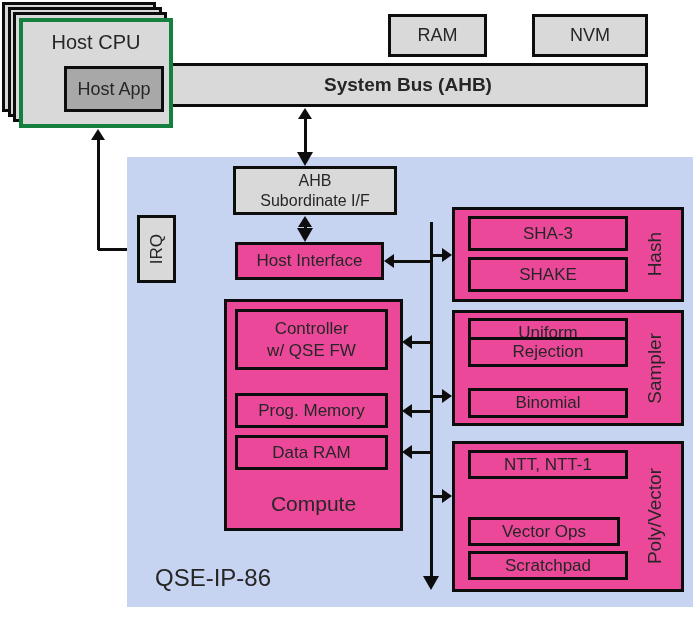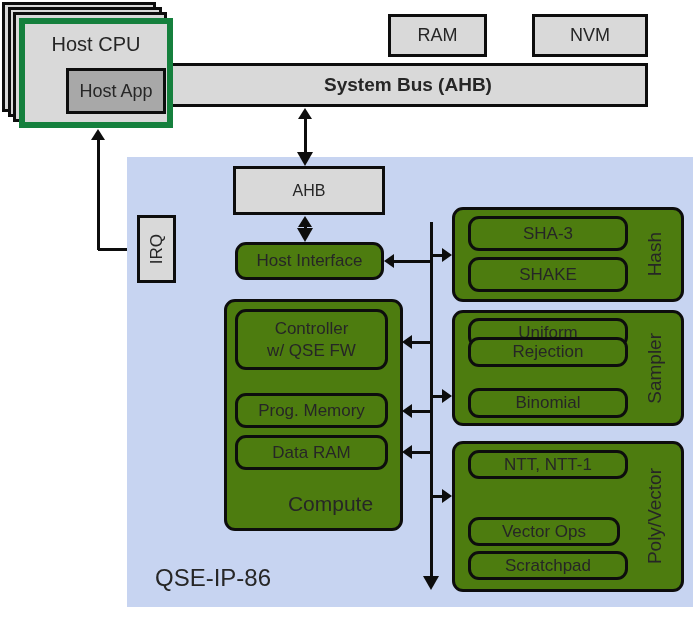--- a/index.html
+++ b/index.html
@@ -3,21 +3,21 @@
 <meta charset="utf-8">
 <style>
   html,body{margin:0;padding:0;background:#ffffff;}
   .canvas{
     position:relative;width:700px;height:618px;background:#ffffff;overflow:hidden;
     font-family:"Liberation Sans",sans-serif;color:#262626;
   }
   .abs{position:absolute;box-sizing:border-box;}
   .box{border:3px solid #0d0d0d;display:flex;align-items:center;justify-content:center;text-align:center;}
   .gray{background:#d9d9d9;}
-  .white{background:#4d7c0f;border-radius:11px;}
+  .white{background:#ec4899;}
   .darkgray{background:#a8a8a8;}
   .blue{background:#c7d4f1;}
   .hline,.vline{background:#0d0d0d;}
   .ah{width:0;height:0;}
   .ah-left{border-top:7px solid transparent;border-bottom:7px solid transparent;border-right:10px solid #0d0d0d;}
   .ah-right{border-top:7px solid transparent;border-bottom:7px solid transparent;border-left:10px solid #0d0d0d;}
   .ah-up{border-left:7px solid transparent;border-right:7px solid transparent;border-bottom:11px solid #0d0d0d;}
   .ah-down{border-left:8px solid transparent;border-right:8px solid transparent;border-top:14px solid #0d0d0d;}
   .vtext{writing-mode:vertical-rl;transform:rotate(180deg);white-space:nowrap;}
   .grouplabel{position:absolute;right:6px;top:0;bottom:0;width:40px;display:flex;align-items:center;justify-content:center;font-size:19px;}
@@ -36,21 +36,21 @@
   <div class="abs box gray" style="left:388px;top:14px;width:99px;height:43px;font-size:18px;">
     <span>RAM</span>
   </div>
   <div class="abs box gray" style="left:532px;top:14px;width:116px;height:43px;font-size:18px;">
     <span>NVM</span>
   </div>
 
   <div class="abs gray" style="left:2px;top:2px;width:154px;height:110px;border:3px solid #0d0d0d;"></div>
   <div class="abs gray" style="left:8px;top:7px;width:154px;height:110px;border:3px solid #0d0d0d;"></div>
   <div class="abs gray" style="left:13px;top:12px;width:154px;height:110px;border:3px solid #0d0d0d;"></div>
-  <div class="abs gray" style="left:19px;top:18px;width:154px;height:110px;border:6px solid #15803d;">
+  <div class="abs gray" style="left:19px;top:18px;width:154px;height:110px;border:4px solid #15803d;">
     <div class="abs" style="left:0;top:9px;width:100%;text-align:center;font-size:20px;">
       <span>Host CPU</span>
     </div>
     <div class="abs box darkgray" style="left:41px;top:44px;width:100px;height:46px;font-size:18px;">
       <span>Host App</span>
     </div>
   </div>
 
   <div class="abs ah ah-up" style="left:91px;top:129px;"></div>
   <div class="abs vline" style="left:97px;top:139px;width:3px;height:111px;"></div>
@@ -62,34 +62,35 @@
   </div>
 
   <div class="abs box gray" style="left:137px;top:215px;width:39px;height:68px;font-size:17px;">
     <span class="vtext">IRQ</span>
   </div>
 
   <div class="abs ah ah-up" style="left:298px;top:108px;"></div>
   <div class="abs vline" style="left:304px;top:117px;width:3px;height:40px;"></div>
   <div class="abs ah ah-down" style="left:297px;top:152px;"></div>
 
-  <div class="abs box gray" style="left:233px;top:166px;width:152px;height:49px;font-size:16px;line-height:20px;flex-direction:column;">
+  <div class="abs box gray" style="left:233px;top:166px;width:164px;height:49px;font-size:16px;line-height:20px;flex-direction:column;">
     <span>AHB</span>
+    <span>Subordinate I/F</span>
   </div>
 
   <div class="abs ah ah-up" style="left:298px;top:216px;"></div>
   <div class="abs vline" style="left:304px;top:224px;width:3px;height:10px;"></div>
   <div class="abs ah ah-down" style="left:297px;top:228px;"></div>
 
   <div class="abs box white" style="left:235px;top:242px;width:149px;height:38px;font-size:17px;">
     <span>Host Interface</span>
   </div>
 
   <div class="abs box white" style="left:224px;top:299px;width:179px;height:232px;align-items:flex-start;">
-    <div class="abs" style="left:0;bottom:12px;width:100%;text-align:center;font-size:21px;margin-left:17px;">
+    <div class="abs" style="left:0;bottom:12px;width:100%;text-align:center;font-size:21px;">
       <span>Compute</span>
     </div>
   </div>
   <div class="abs box white twoline" style="left:235px;top:309px;width:153px;height:61px;flex-direction:column;">
     <span>Controller</span>
     <span>w/ QSE FW</span>
   </div>
   <div class="abs box white itembox" style="left:235px;top:393px;width:153px;height:35px;">
     <span>Prog. Memory</span>
   </div>

